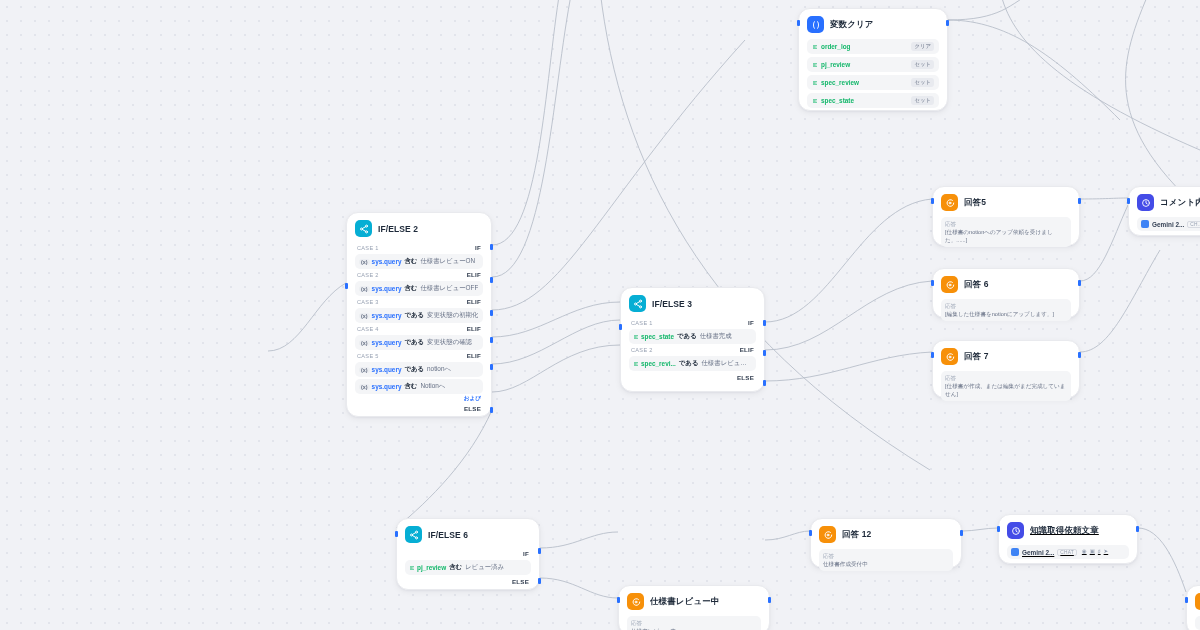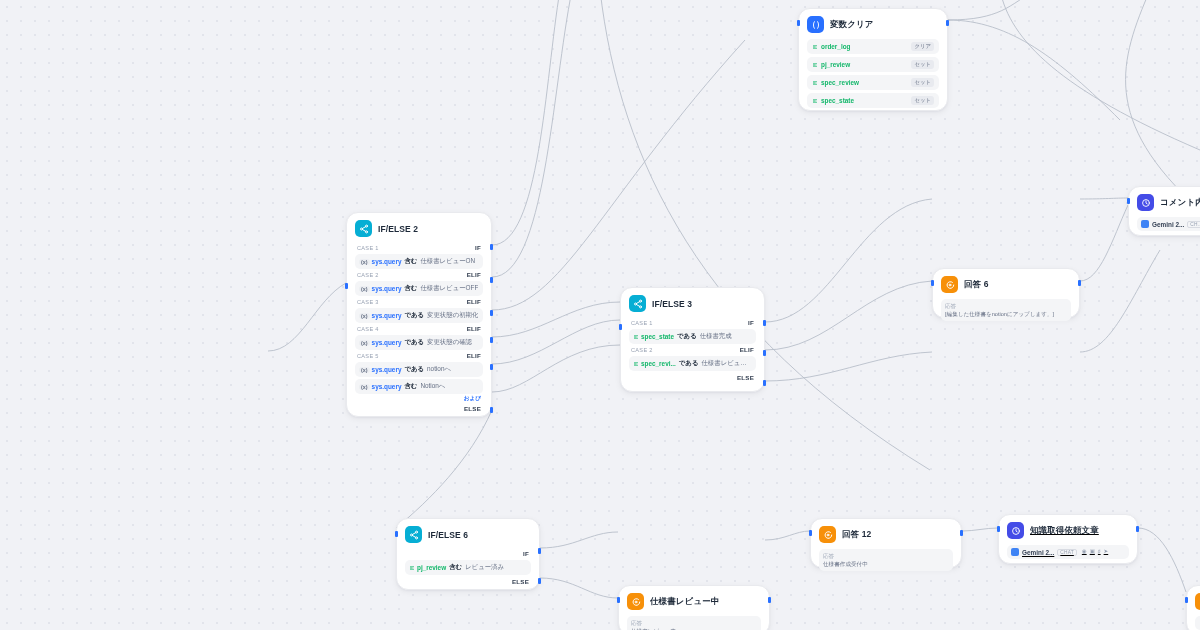--- a/index.html
+++ b/index.html
@@ -472,39 +472,73 @@
           </svg>
         <span>spec_state</span>
       </span>
       <span class="assign-act">セット</span>
     </div>
     <span class="port left" style="top:11px;"></span>
     <span class="port right" style="top:11px;"></span>
   </div>
 
 
+  <div class="node" style="left:932px; top:186px; width:148px; height:60px;">
+    <div class="node-head">
+      <span class="node-icon ic-orange">
+        <svg width="10" height="10" viewBox="0 0 24 24" fill="none" stroke="#fff" stroke-width="2.4" stroke-linecap="round" stroke-linejoin="round">
+          <path d="M21 12a8 8 0 1 1-3.2-6.4"></path>
+            <circle cx="12" cy="12" r="2.2"></circle>
+        </svg>
+      </span>
+      <span class="node-title">回答5</span>
+    </div>
+    <div class="answer-body">
+      <span class="lbl">応答</span>
+      <span>[仕様書のnotionへのアップ依頼を受けました。......]</span>
+    </div>
+    <span class="port left" style="top:11px;"></span>
+    <span class="port right" style="top:11px;"></span>
+  </div>
 
   <div class="node" style="left:932px; top:268px; width:148px; height:50px;">
     <div class="node-head">
       <span class="node-icon ic-orange">
         <svg width="10" height="10" viewBox="0 0 24 24" fill="none" stroke="#fff" stroke-width="2.4" stroke-linecap="round" stroke-linejoin="round">
           <path d="M21 12a8 8 0 1 1-3.2-6.4"></path>
             <circle cx="12" cy="12" r="2.2"></circle>
         </svg>
       </span>
       <span class="node-title">回答 6</span>
     </div>
     <div class="answer-body">
       <span class="lbl">応答</span>
       <span>[編集した仕様書をnotionにアップします。]</span>
     </div>
     <span class="port left" style="top:11px;"></span>
     <span class="port right" style="top:11px;"></span>
   </div>
 
+  <div class="node" style="left:932px; top:340px; width:148px; height:58px;">
+    <div class="node-head">
+      <span class="node-icon ic-orange">
+        <svg width="10" height="10" viewBox="0 0 24 24" fill="none" stroke="#fff" stroke-width="2.4" stroke-linecap="round" stroke-linejoin="round">
+          <path d="M21 12a8 8 0 1 1-3.2-6.4"></path>
+            <circle cx="12" cy="12" r="2.2"></circle>
+        </svg>
+      </span>
+      <span class="node-title">回答 7</span>
+    </div>
+    <div class="answer-body">
+      <span class="lbl">応答</span>
+      <span>[仕様書が作成、または編集がまだ完成していません]</span>
+    </div>
+    <span class="port left" style="top:11px;"></span>
+    <span class="port right" style="top:11px;"></span>
+  </div>
 
   <div class="node" style="left:810px; top:518px; width:152px; height:50px;">
     <div class="node-head">
       <span class="node-icon ic-orange">
         <svg width="10" height="10" viewBox="0 0 24 24" fill="none" stroke="#fff" stroke-width="2.4" stroke-linecap="round" stroke-linejoin="round">
           <path d="M21 12a8 8 0 1 1-3.2-6.4"></path>
             <circle cx="12" cy="12" r="2.2"></circle>
         </svg>
       </span>
       <span class="node-title">回答 12</span>

